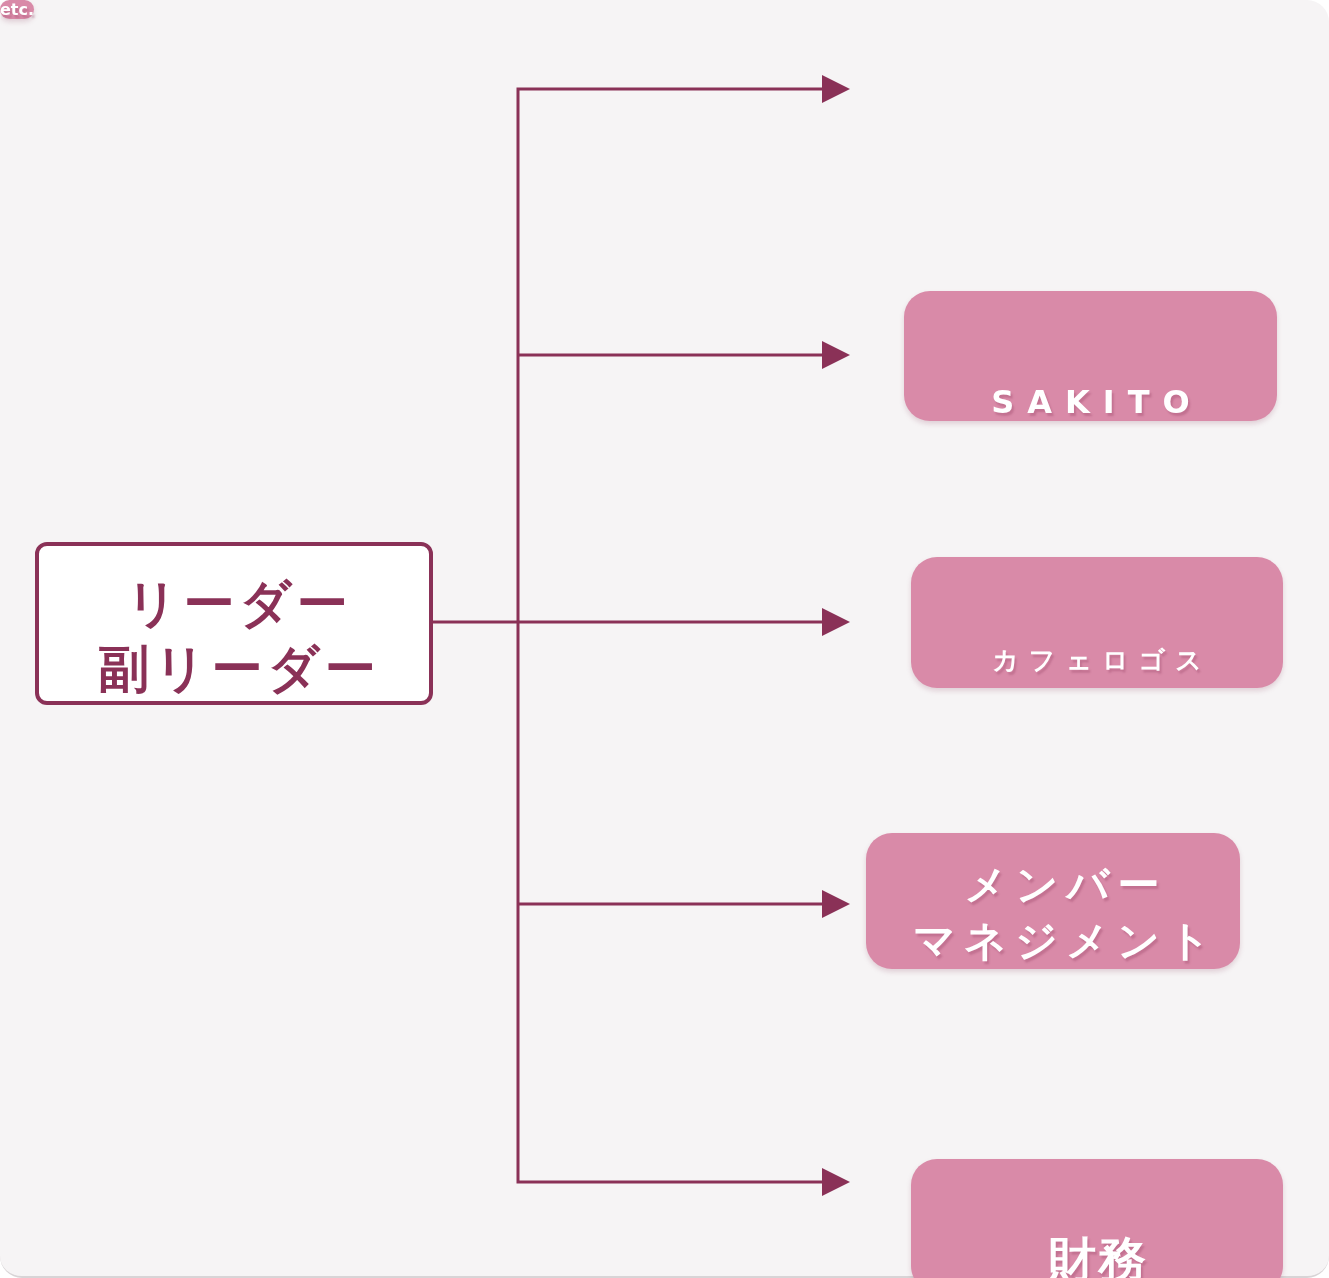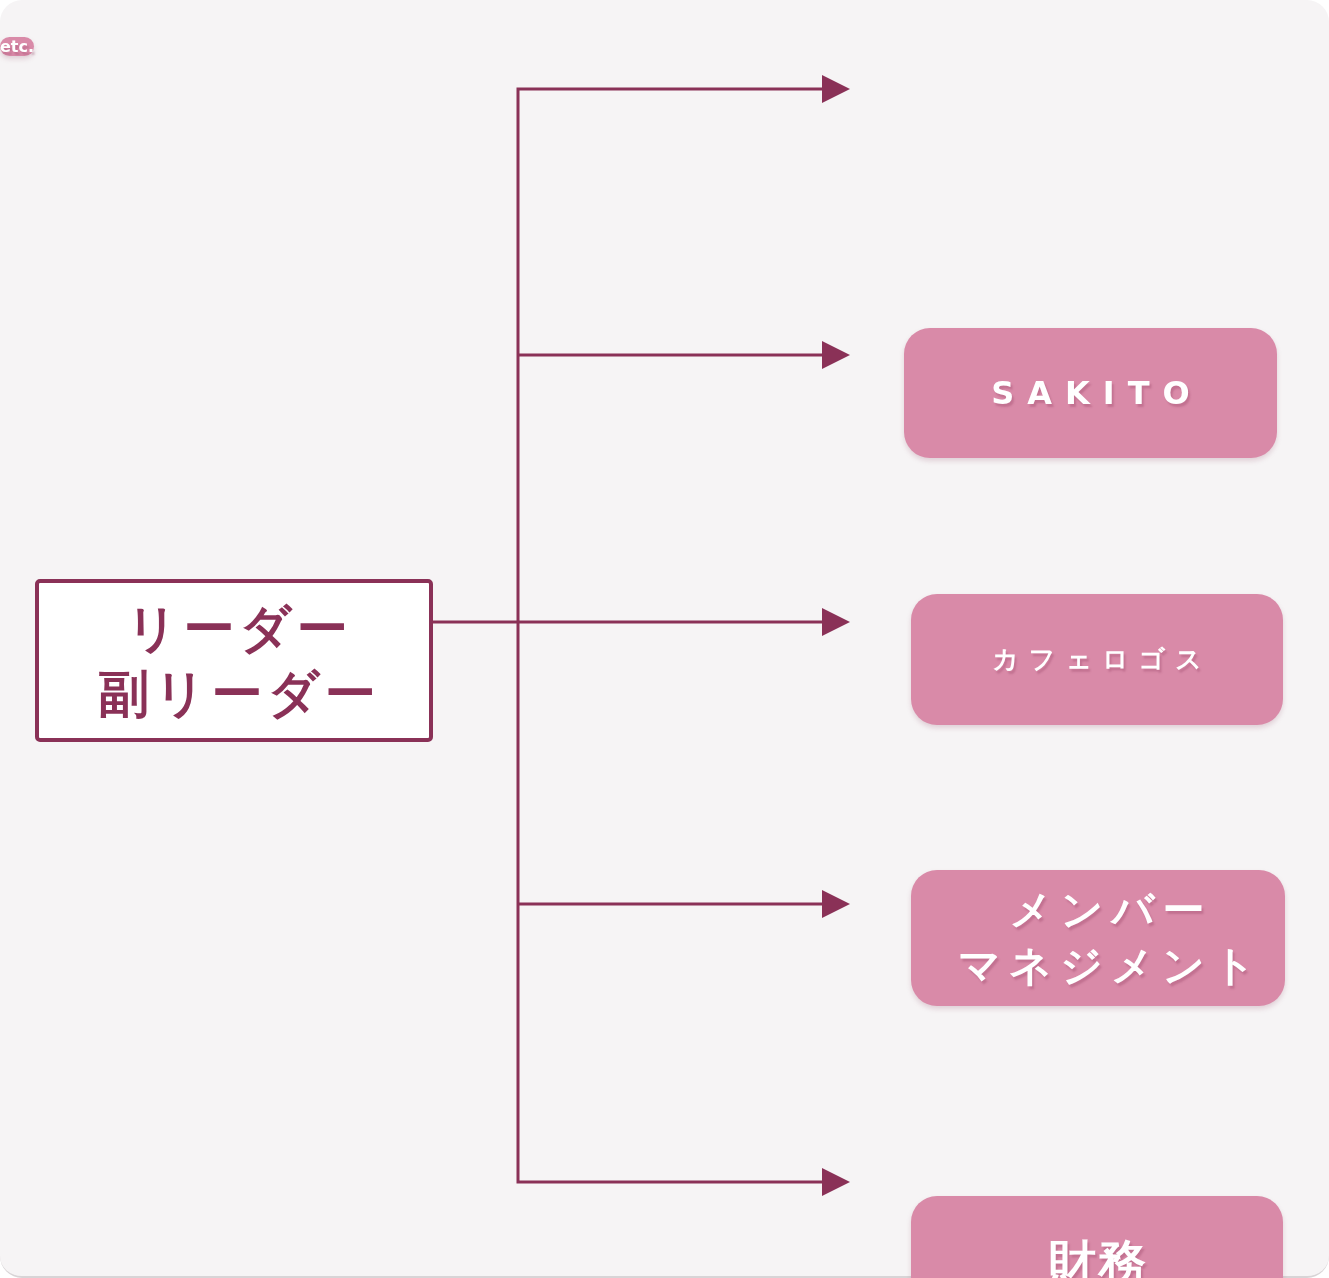--- a/index.html
+++ b/index.html
@@ -19,42 +19,42 @@
     position:relative;width:1329px;height:1278px;
     background:var(--background);
     border-radius:22px;
     border-bottom:2px solid #d8d4d6;
   }
   .connectors{
     position:absolute;left:0;top:0;width:1329px;height:1278px;
     pointer-events:none;
   }
   .node{
-    position:absolute;display:flex;align-items:center;justify-content:center;
-    text-align:center;font-weight:bold;white-space:pre-line;margin-top:37px;
+    position:absolute;display:flex;align-items:flex-end;justify-content:center;
+    text-align:center;font-weight:bold;white-space:pre-line;
   }
   .root-node{
     left:35px;top:542px;width:398px;height:163px;
     background:var(--root-fill);
     border:4px solid var(--accent);
-    border-radius:5px;
+    border-radius:12px;
     color:var(--accent);
     font-size:51px;line-height:65px;letter-spacing:5px;padding-left:11px;
   }
   .branch{
     background:var(--node-fill);
     color:var(--node-text);
     border-radius:26px;
     box-shadow:0 3px 5px rgba(150,80,110,0.22);
     text-shadow:2px 3px 2px rgba(138,49,87,0.28);
   }
   .branch:nth-of-type(1){left:905px;top:20px;width:371px;height:134px;font-size:50px;letter-spacing:2px;padding-left:2px;}
   .branch:nth-of-type(2){left:904px;top:291px;width:373px;height:130px;font-size:32px;letter-spacing:13px;padding-left:13px;}
   .branch:nth-of-type(3){left:911px;top:557px;width:372px;height:131px;font-size:26px;line-height:55px;letter-spacing:10px;padding-left:10px;}
-  .branch:nth-of-type(4){left:911px;top:833px;width:374px;height:136px;font-size:42px;letter-spacing:8px;padding-left:26px;}
+  .branch:nth-of-type(4){left:866px;top:833px;width:374px;height:136px;font-size:42px;letter-spacing:8px;padding-left:26px;}
   .branch:nth-of-type(5){left:911px;top:1159px;width:372px;height:133px;font-size:48px;letter-spacing:2px;padding-left:2px;}
 </style>
 </head>
 <body>
 
 <div class="canvas">
 
   <svg class="connectors" viewBox="0 0 1329 1278" xmlns="http://www.w3.org/2000/svg">
 
     <polyline points="824,89 518,89 518,1182 824,1182" fill="none" stroke="#8a3157" stroke-width="3"></polyline>

